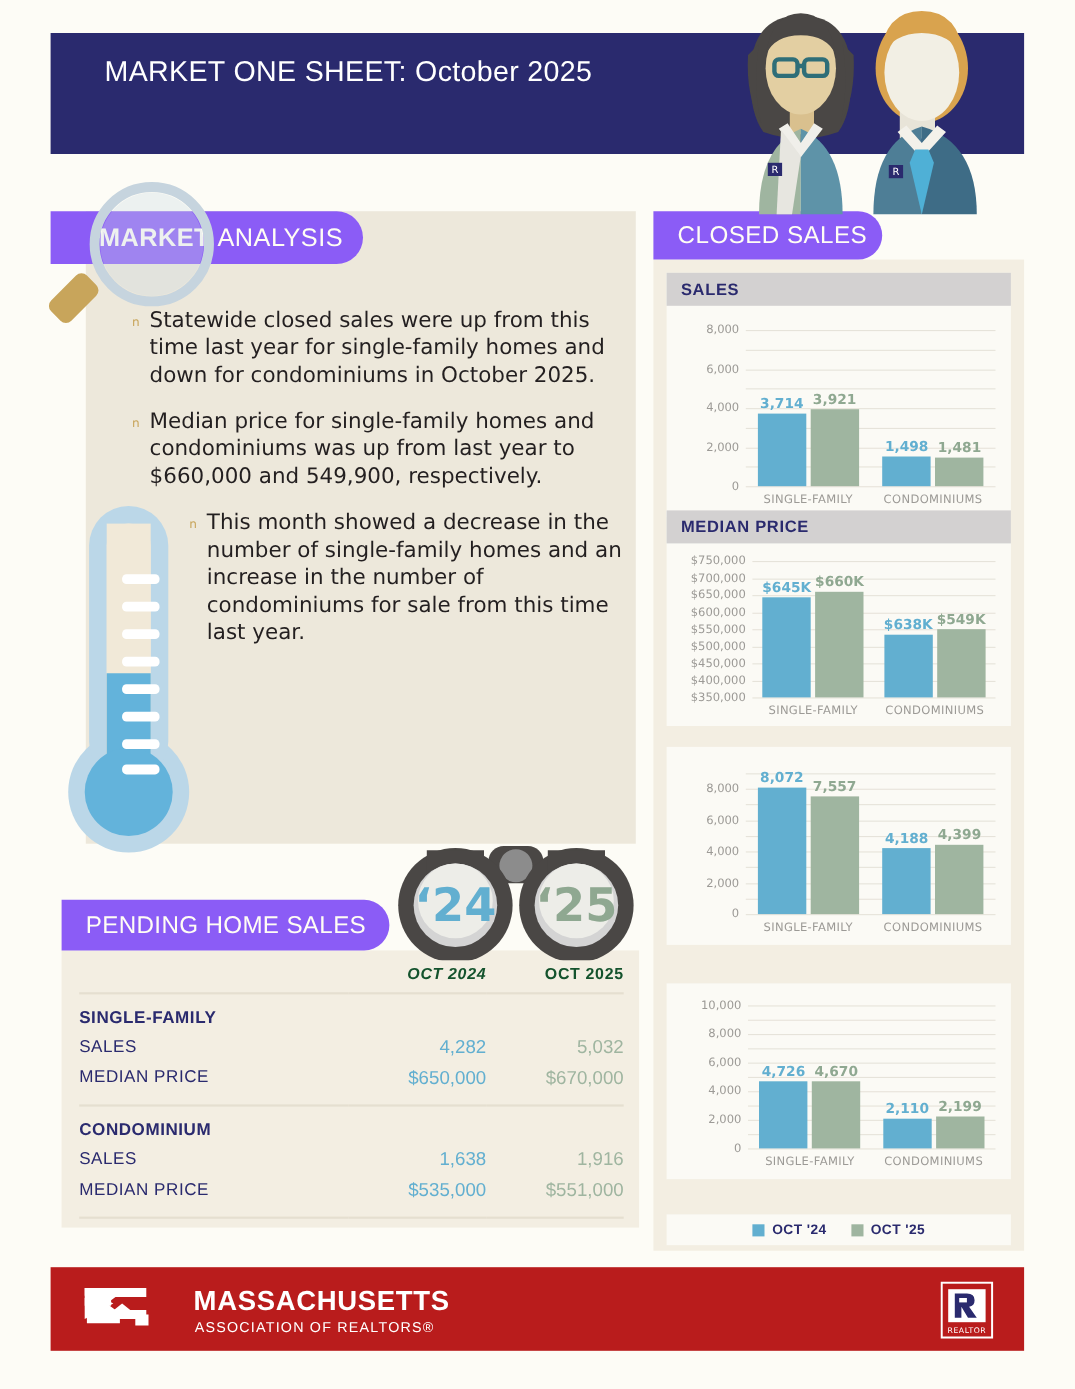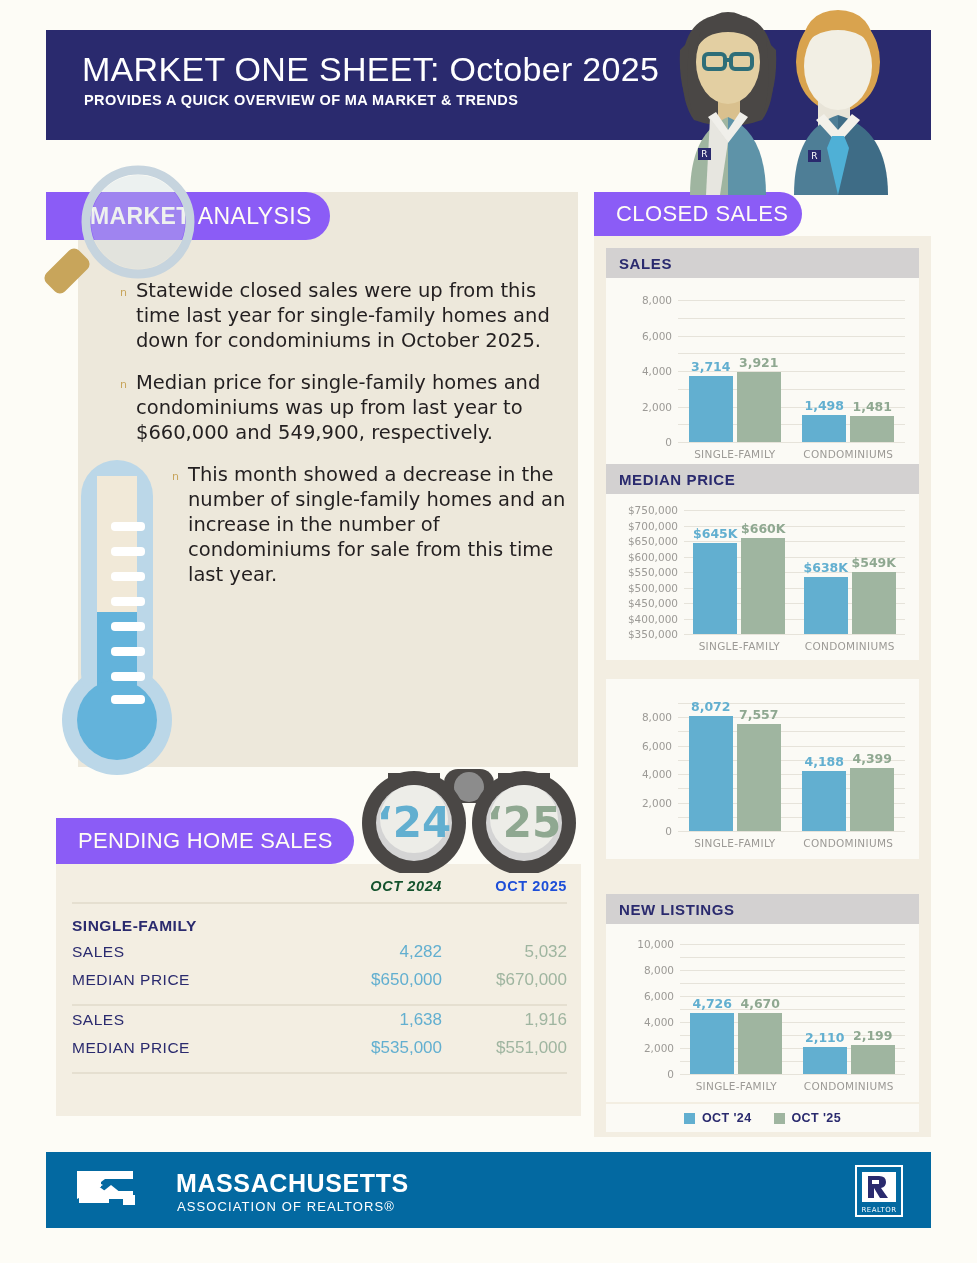--- a/index.html
+++ b/index.html
@@ -11,22 +11,22 @@
   }
 
   
   .header-band {
     position: absolute; left: 46px; top: 30px;
     width: 885px; height: 110px;
     background: #2A2A6E;
     z-index: 3;
   }
   .header-title {
-    position: absolute; left: 36px; top: 20px;
-    font-size: 34px; color: #FFFFFF; letter-spacing: .3px;
+    position: absolute; left: 49px; top: 20px;
+    font-size: 26px; color: #FFFFFF; letter-spacing: .3px;
     white-space: nowrap;
   }
   .header-title b { font-weight: 400; }
   .header-sub {
     position: absolute; left: 38px; top: 62px;
     font-size: 14.5px; font-weight: bold; color: #FFFFFF;
     letter-spacing: .4px; white-space: nowrap;
   }
 
   
@@ -86,21 +86,21 @@
     background: #F3EEE2; z-index: 2;
   }
   .pending-table {
     position: absolute; left: 72px; top: 878px;
     width: 495px; z-index: 3;
     border-collapse: collapse;
   }
   .pending-table td { padding: 0; vertical-align: middle; }
   .pth { font-size: 14.5px; font-weight: bold; letter-spacing: .6px; text-align: right; padding-bottom: 8px !important; }
   .pth.c24 { color: #14532d; font-style: italic; }
-  .pth.c25 { color: #1d4ed8; }
+  .pth.c25 { color: #14532d; }
   .rule-row td { border-bottom: 2px solid #E5DFD0; height: 1px; padding: 0 !important; }
   .cat-label { font-size: 15.5px; font-weight: bold; color: #2A2A6E; letter-spacing: .5px; padding-top: 13px !important; padding-bottom: 3px !important; }
   .row-label { font-size: 15.5px; color: #2A2A6E; letter-spacing: .5px; padding: 4px 0 !important; }
   .v24 { font-size: 17px; color: #62AFD0; text-align: right; padding: 4px 0 !important; }
   .v25 { font-size: 17px; color: #9FB5A0; text-align: right; padding: 4px 0 !important; }
   .spacer-row td { height: 10px; }
 
   
   #closed-sales-pill {
     left: 594px; top: 192px; width: 208px; height: 44px; z-index: 3;
@@ -153,41 +153,40 @@
   }
   .legend-item { display: flex; align-items: center; gap: 7px; }
   .legend-swatch { width: 11px; height: 11px; }
   .legend-swatch.y24 { background: #62AFD0; }
   .legend-swatch.y25 { background: #9FB5A0; }
   .legend-text { font-size: 12.5px; font-weight: bold; color: #2A2A6E; letter-spacing: .4px; }
 
   
   .footer {
     position: absolute; left: 46px; top: 1152px;
-    width: 885px; height: 76px; background: #0369a1; z-index: 3;
+    width: 885px; height: 76px; background: #b91c1c; z-index: 3;
   }
   .mar-logo { position: absolute; left: 29px; top: 17px; width: 90px; height: 44px; }
   .footer-name {
     position: absolute; left: 130px; top: 17px;
     font-size: 25px; font-weight: bold; color: #FFFFFF; letter-spacing: .6px;
   }
   .footer-sub {
     position: absolute; left: 131px; top: 47px;
     font-size: 13px; color: #FFFFFF; letter-spacing: 1.1px;
   }
   .realtor-mark { position: absolute; right: 28px; top: 13px; width: 48px; height: 52px; }
 </style>
 </head>
 <body>
 
 <div class="header-band">
   <div class="header-title">
     <b>MARKET ONE SHEET:</b><span> October 2025</span>
   </div>
-  <div class="header-sub">PROVIDES A QUICK OVERVIEW OF MA MARKET &amp; TRENDS</div>
 </div>
 
 <svg class="people" viewBox="0 0 280 195">
 
   <path d="M22 70 q0-56 46-56 q46 0 46 56 q0 34 -12 50 q-34 12 -68 0 q-12 -16 -12 -50z" fill="#4A4745"></path>
   <path d="M58 92 h22 v30 h-22z" fill="#D9C08E"></path>
   <ellipse cx="68" cy="62" rx="32" ry="42" fill="#E3CFA2"></ellipse>
   <path d="M36 50 q6 -38 32 -38 q26 0 32 38 q-8 -18 -32 -18 q-24 0 -32 18z" fill="#4A4745"></path>
   <path d="M30 40 q-6 40 2 72 q-14 -24 -12 -62z" fill="#4A4745"></path>
   <path d="M106 40 q6 40 -2 72 q14 -24 12 -62z" fill="#4A4745"></path>
@@ -300,20 +299,23 @@
     <td class="row-label">MEDIAN PRICE</td>
     <td class="v24">$650,000</td>
     <td class="v25">$670,000</td>
   </tr>
   <tr class="spacer-row">
         <td colspan="3"></td>
       </tr>
   <tr class="rule-row">
         <td colspan="3"></td>
       </tr>
+  <tr>
+    <td class="cat-label" colspan="3">CONDOMINIUM</td>
+  </tr>
   <tr>
     <td class="row-label">SALES</td>
     <td class="v24">1,638</td>
     <td class="v25">1,916</td>
   </tr>
   <tr>
     <td class="row-label">MEDIAN PRICE</td>
     <td class="v24">$535,000</td>
     <td class="v25">$551,000</td>
   </tr>
@@ -423,21 +425,20 @@
         <div class="bar y24" style="left: 124.25px; width: 44px; height: 59.5627px;"></div>
         <div class="blabel y24" style="left: 120.25px; bottom: 61.5627px; width: 52px; text-align: center;">4,188</div>
         <div class="bar y25" style="left: 172.25px; width: 44px; height: 62.5636px;"></div>
         <div class="blabel y25" style="left: 168.25px; bottom: 64.5636px; width: 52px; text-align: center;">4,399</div>
         <div class="xlabel" style="left: 170.25px; top: 134px;">CONDOMINIUMS</div>
       </div>
     </div>
 </div>
 
 <div class="chart-card" id="chart-3" style="top:894px">
-  <div class="chart-head">NEW LISTINGS</div>
   <div class="chart-body" style="height:178px">
       <div class="plot" style="left: 74px; top: 20px; width: 225px; height: 130px;">
         <div class="gridline" style="top: 130px;"></div>
         <div class="gridline" style="top: 117px;"></div>
         <div class="gridline" style="top: 104px;"></div>
         <div class="gridline" style="top: 91px;"></div>
         <div class="gridline" style="top: 78px;"></div>
         <div class="gridline" style="top: 65px;"></div>
         <div class="gridline" style="top: 52px;"></div>
         <div class="gridline" style="top: 39px;"></div>

